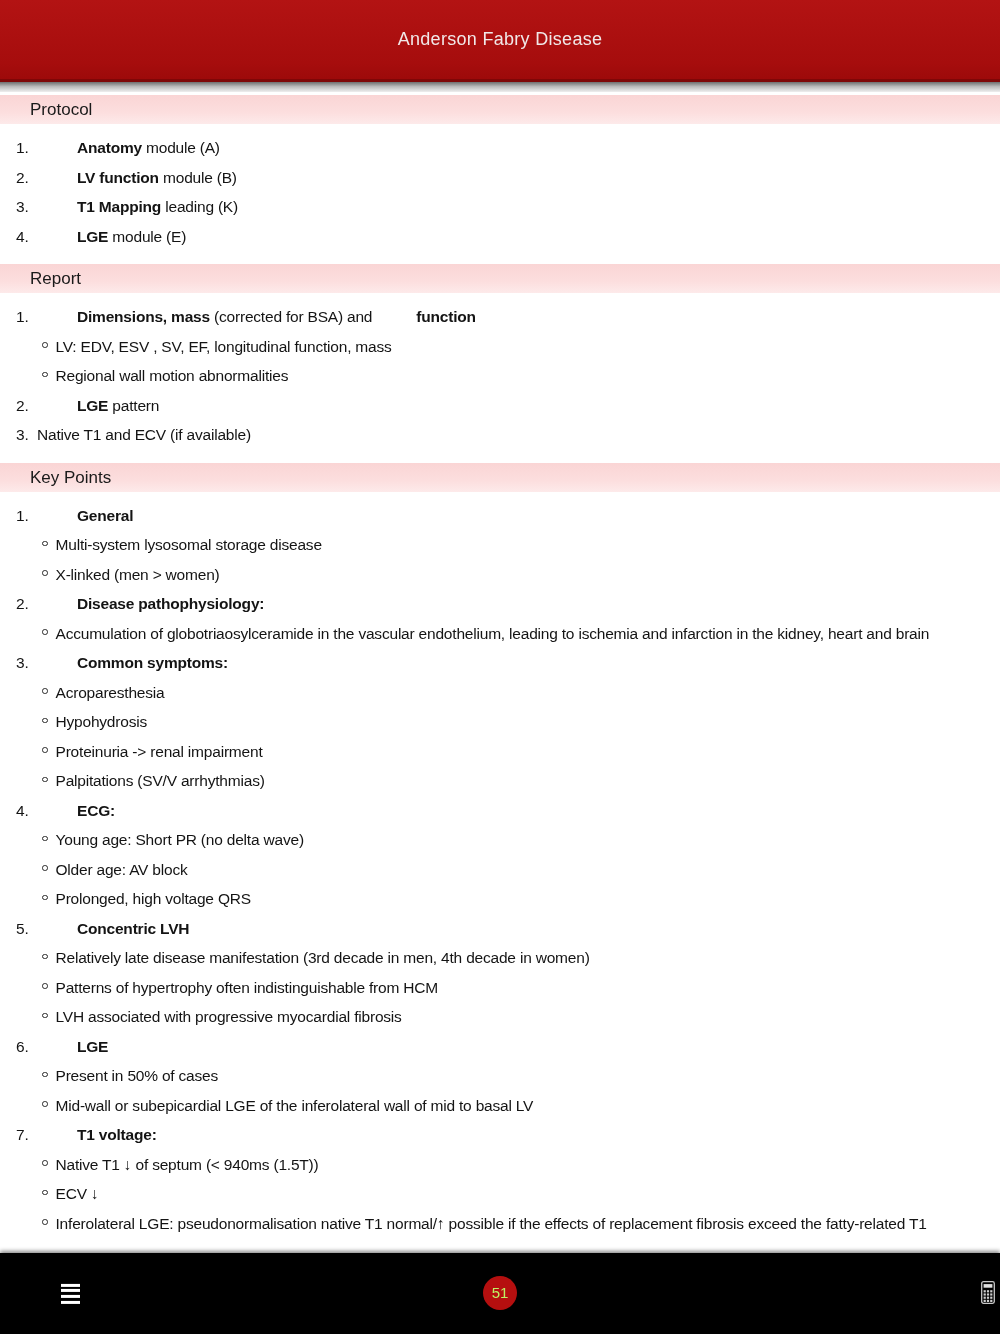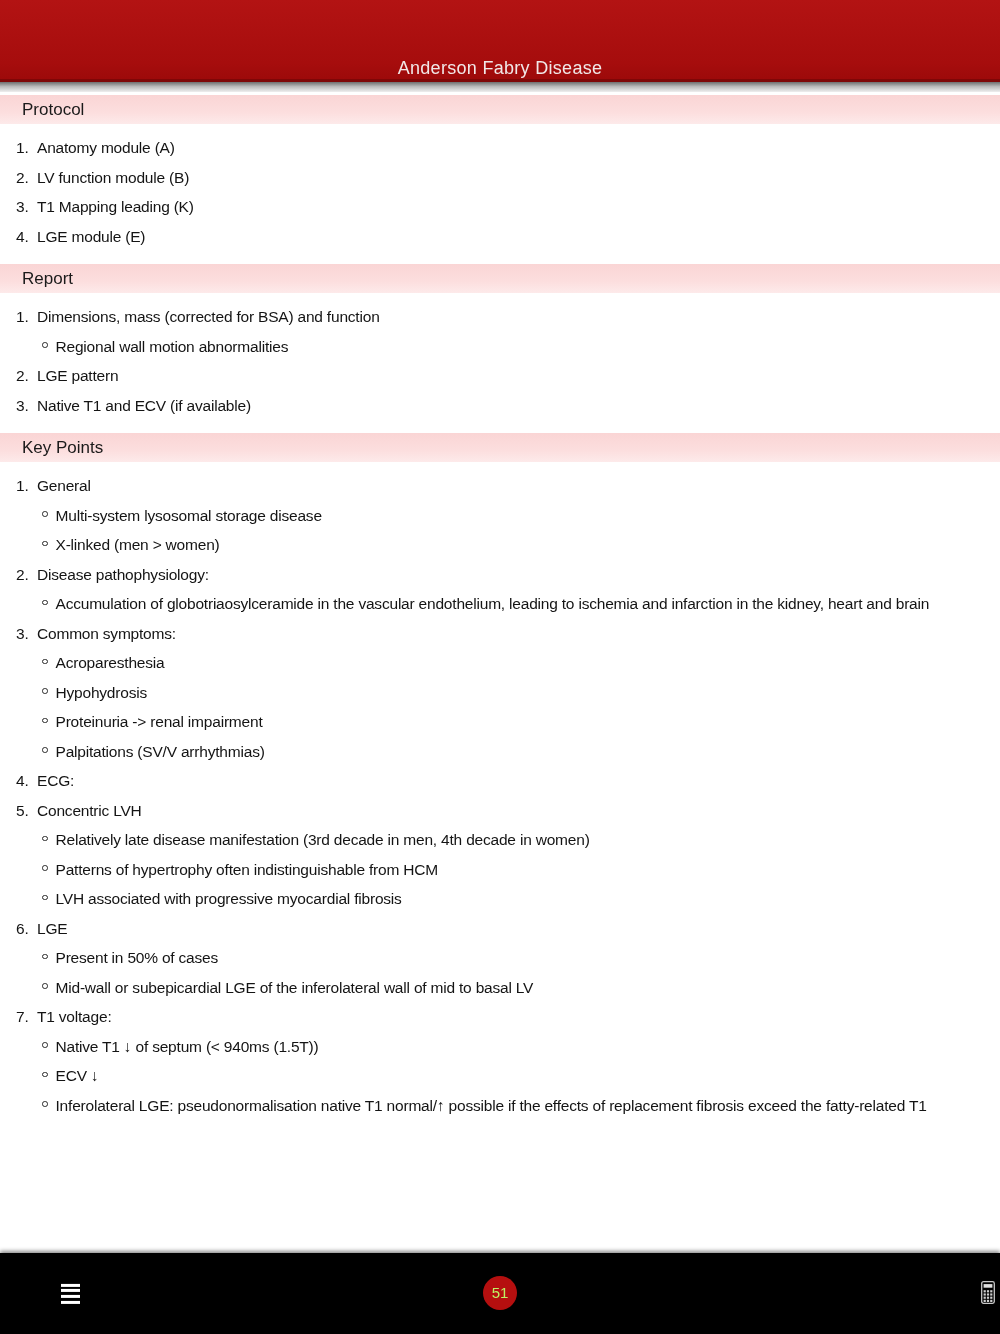--- a/index.html
+++ b/index.html
@@ -9,36 +9,36 @@
     background: #ffffff;
     font-family: "Liberation Sans", sans-serif;
   }
   .screen { position: relative; width: 1000px; height: 1334px; overflow: hidden; background: #fff; }
 
   
   .title-bar {
     height: 82px;
     background: linear-gradient(180deg, #b31313 0%, #a60d0d 80%, #9d0a0a 100%);
     border-bottom: 3px solid #7f0707;
-    display: flex; align-items: flex-end; justify-content: center;
+    display: flex; align-items: center; justify-content: center;
   }
   .title { margin: 0; font-size: 18px; font-weight: 400; color: #f1e8e8; letter-spacing: 0.3px; }
   .header-shadow { height: 10px; background: linear-gradient(180deg, #6e6e6e 0%, #b9b9b9 45%, #efefef 100%); }
 
   
   .content { position: absolute; top: 95px; left: 0; right: 0; bottom: 0; overflow: hidden; }
   .sec-header {
-    height: 29px; line-height: 29px; padding-left: 22px;
+    height: 29px; line-height: 29px; padding-left: 30px;
     font-size: 17px; color: #1a1a1a;
     background: linear-gradient(180deg, #fad5d5 0%, #fcdede 60%, #fdeaea 100%);
   }
   .items { list-style: none; margin: 0; padding: 9px 12px 13px 16px; font-size: 15.5px; color: #141414; letter-spacing: -0.2px; }
   .item .row { display: flex; line-height: 29.5px; }
   .num { flex: 0 0 21px; width: 21px; }
-  .txt b { font-weight: normal; }
+  .txt b { font-weight: bold; margin-left: 40px; }
   .subs { list-style: none; margin: 0; padding: 0 0 0 26px; }
   .sub { display: flex; line-height: 29.5px; white-space: nowrap; }
   .dot {
     flex: 0 0 auto; width: 5.5px; height: 5.5px;
     border: 1.4px solid #2a2a2a; border-radius: 50%;
     margin: 10.5px 8px 0 0;
   }
 
   
   .bottom-bar {
@@ -98,20 +98,24 @@
       <div class="sec-header">Report</div>
       <ol class="items">
         <li class="item">
           <div class="row">
             <span class="num">1.</span>
             <span class="txt"><b>Dimensions, mass</b><span> (corrected for BSA) and </span><b>function</b></span>
           </div>
           <ul class="subs">
             <li class="sub">
               <span class="dot"></span>
+              <span class="stxt">LV: EDV, ESV , SV, EF, longitudinal function, mass</span>
+            </li>
+            <li class="sub">
+              <span class="dot"></span>
               <span class="stxt">Regional wall motion abnormalities</span>
             </li>
           </ul>
         </li>
         <li class="item">
           <div class="row">
             <span class="num">2.</span>
             <span class="txt"><b>LGE</b><span> pattern</span></span>
           </div>
         </li>
@@ -174,20 +178,34 @@
               <span class="dot"></span>
               <span class="stxt">Palpitations (SV/V arrhythmias)</span>
             </li>
           </ul>
         </li>
         <li class="item">
           <div class="row">
             <span class="num">4.</span>
             <span class="txt"><b>ECG:</b></span>
           </div>
+          <ul class="subs">
+            <li class="sub">
+              <span class="dot"></span>
+              <span class="stxt">Young age: Short PR (no delta wave)</span>
+            </li>
+            <li class="sub">
+              <span class="dot"></span>
+              <span class="stxt">Older age: AV block</span>
+            </li>
+            <li class="sub">
+              <span class="dot"></span>
+              <span class="stxt">Prolonged, high voltage QRS</span>
+            </li>
+          </ul>
         </li>
         <li class="item">
           <div class="row">
             <span class="num">5.</span>
             <span class="txt"><b>Concentric LVH</b></span>
           </div>
           <ul class="subs">
             <li class="sub">
               <span class="dot"></span>
               <span class="stxt">Relatively late disease manifestation (3rd decade in men, 4th decade in women)</span>

